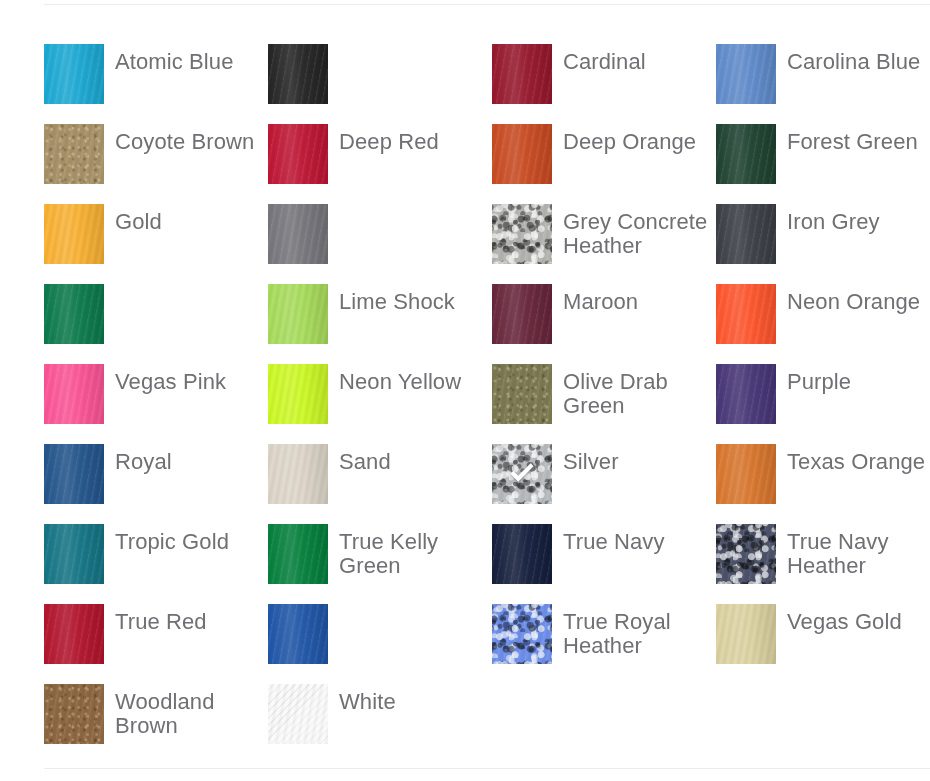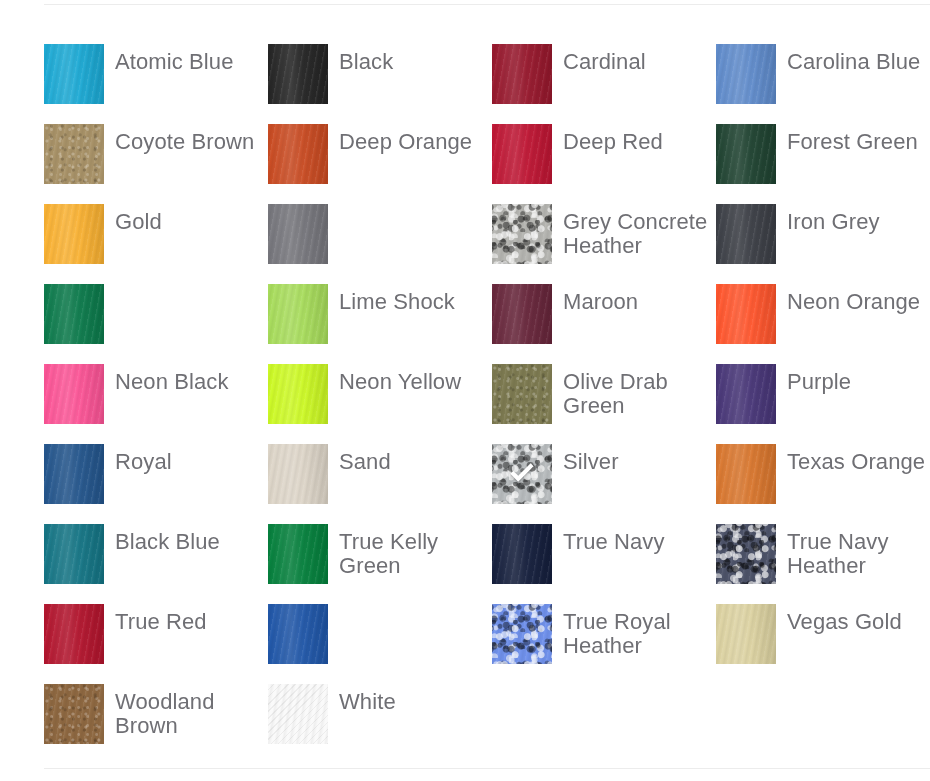--- a/index.html
+++ b/index.html
@@ -173,43 +173,42 @@
 
   <div class="rule top"></div>
 
   <div class="swatch-grid">
       <div class="swatch-option">
         <div class="swatch-chip tex-sheen" style="background-color: rgb(27, 169, 212);"></div>
         <span class="swatch-label">Atomic Blue</span>
       </div>
       <div class="swatch-option">
         <div class="swatch-chip tex-sheen" style="background-color: rgb(36, 36, 36);"></div>
-        <span class="swatch-label">Black</span>
       </div>
       <div class="swatch-option">
         <div class="swatch-chip tex-sheen" style="background-color: rgb(151, 23, 44);"></div>
         <span class="swatch-label">Cardinal</span>
       </div>
       <div class="swatch-option">
         <div class="swatch-chip tex-sheen" style="background-color: rgb(95, 139, 203);"></div>
         <span class="swatch-label">Carolina Blue</span>
       </div>
       <div class="swatch-option">
         <div class="swatch-chip tex-speck" style="background-color: rgb(168, 146, 104);"></div>
         <span class="swatch-label">Coyote Brown</span>
       </div>
       <div class="swatch-option">
+        <div class="swatch-chip tex-sheen" style="background-color: rgb(191, 21, 51);"></div>
+        <span class="swatch-label">Deep Red</span>
+      </div>
+      <div class="swatch-option">
         <div class="swatch-chip tex-sheen" style="background-color: rgb(201, 74, 33);"></div>
         <span class="swatch-label">Deep Orange</span>
       </div>
       <div class="swatch-option">
-        <div class="swatch-chip tex-sheen" style="background-color: rgb(191, 21, 51);"></div>
-        <span class="swatch-label">Deep Red</span>
-      </div>
-      <div class="swatch-option">
         <div class="swatch-chip tex-sheen" style="background-color: rgb(30, 66, 48);"></div>
         <span class="swatch-label">Forest Green</span>
       </div>
       <div class="swatch-option">
         <div class="swatch-chip tex-sheen" style="background-color: rgb(249, 177, 50);"></div>
         <span class="swatch-label">Gold</span>
       </div>
       <div class="swatch-option">
         <div class="swatch-chip tex-sheen" style="background-color: rgb(118, 118, 124);"></div>
       </div>
@@ -231,21 +230,21 @@
       <div class="swatch-option">
         <div class="swatch-chip tex-sheen" style="background-color: rgb(103, 37, 58);"></div>
         <span class="swatch-label">Maroon</span>
       </div>
       <div class="swatch-option">
         <div class="swatch-chip tex-sheen" style="background-color: rgb(255, 85, 44);"></div>
         <span class="swatch-label">Neon Orange</span>
       </div>
       <div class="swatch-option">
         <div class="swatch-chip tex-sheen" style="background-color: rgb(252, 84, 150);"></div>
-        <span class="swatch-label">Neon Black</span>
+        <span class="swatch-label">Vegas Pink</span>
       </div>
       <div class="swatch-option">
         <div class="swatch-chip tex-sheen" style="background-color: rgb(204, 249, 36);"></div>
         <span class="swatch-label">Neon Yellow</span>
       </div>
       <div class="swatch-option">
         <div class="swatch-chip tex-speck" style="background-color: rgb(125, 122, 81);"></div>
         <span class="swatch-label">Olive Drab Green</span>
       </div>
       <div class="swatch-option">
@@ -269,21 +268,21 @@
           </span>
         </div>
         <span class="swatch-label">Silver</span>
       </div>
       <div class="swatch-option">
         <div class="swatch-chip tex-sheen" style="background-color: rgb(217, 118, 45);"></div>
         <span class="swatch-label">Texas Orange</span>
       </div>
       <div class="swatch-option">
         <div class="swatch-chip tex-sheen" style="background-color: rgb(20, 117, 133);"></div>
-        <span class="swatch-label">Black Blue</span>
+        <span class="swatch-label">Tropic Gold</span>
       </div>
       <div class="swatch-option">
         <div class="swatch-chip tex-sheen" style="background-color: rgb(4, 128, 60);"></div>
         <span class="swatch-label">True Kelly Green</span>
       </div>
       <div class="swatch-option">
         <div class="swatch-chip tex-sheen" style="background-color: rgb(20, 30, 60);"></div>
         <span class="swatch-label">True Navy</span>
       </div>
       <div class="swatch-option">

